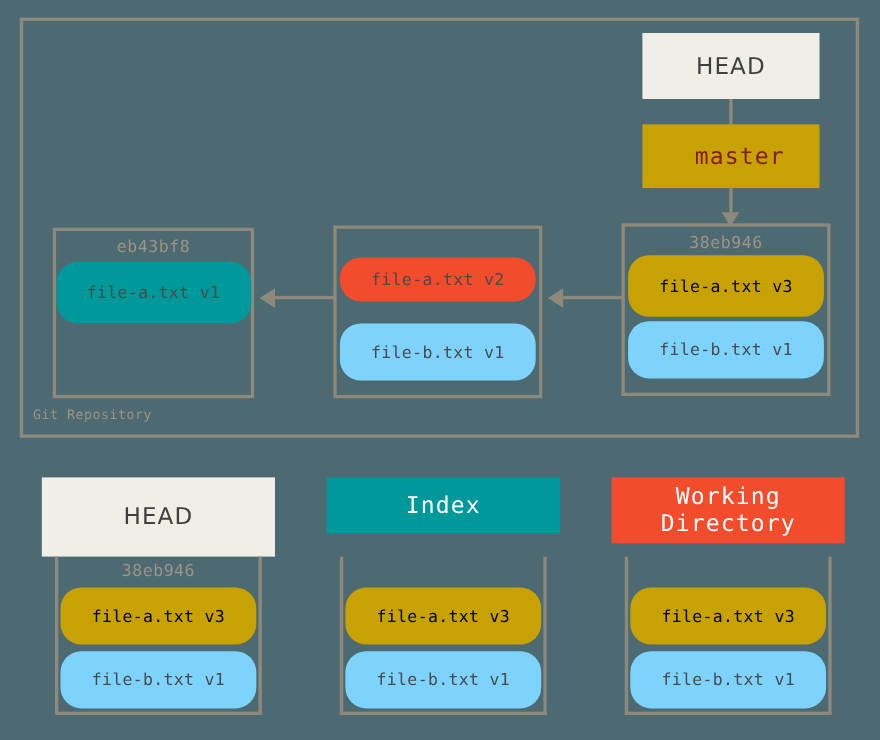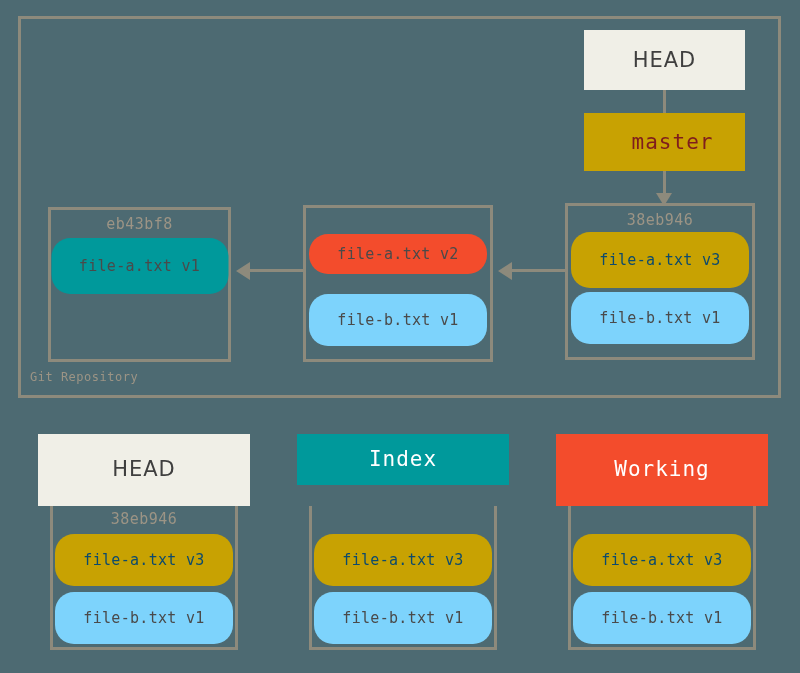--- a/index.html
+++ b/index.html
@@ -103,21 +103,21 @@
     border-radius: 19px;
     display: flex;
     align-items: center;
     justify-content: center;
     font-size: 15px;
     letter-spacing: 0.3px;
     white-space: nowrap;
   }
   .pill.teal   { background: #00999b; color: #4a4a4a; }
   .pill.red    { background: #f34c2c; color: #4a4a4a; }
-  .pill.gold   { background: #c8a202; color: #0c4a6e; }
+  .pill.gold   { background: #c8a202; color: #000000; }
   .pill.cream  { background: #7dd3fc; color: #4a4a4a; }
 
   #commit-1 { left: 48px;  top: 207px; width: 183px; height: 155px; }
   #commit-2 { left: 303px; top: 205px; width: 190px; height: 157px; }
   #commit-3 { left: 565px; top: 203px; width: 190px; height: 157px; }
 
   #commit-1 .pill { width: 177px; height: 56px; top: 28px; }
   #commit-2 .pill.row1 { width: 178px; height: 40px; top: 26px; }
   #commit-2 .pill.row2 { width: 178px; height: 52px; top: 86px; }
   #commit-3 .pill.row1 { width: 178px; height: 56px; top: 26px; }
@@ -187,21 +187,21 @@
   
   #panel-index-header {
     left: 297px; top: 434px; width: 212px; height: 51px;
     background: #00999b;
     color: #ffffff;
   }
   #panel-index-body { left: 309px; top: 506px; width: 188px; height: 144px; }
 
   
   #panel-wd-header {
-    left: 556px; top: 434px; width: 212px; height: 72px;
+    left: 556px; top: 434px; width: 212px; height: 60px;
     background: #f34c2c;
     color: #ffffff;
   }
   #panel-wd-body { left: 568px; top: 506px; width: 188px; height: 144px; }
 </style>
 </head>
 <body>
 
 <div id="repo-frame"></div>
 <div id="repo-label">Git Repository</div>
@@ -242,18 +242,19 @@
 
 <div class="panel-header" id="panel-index-header">Index</div>
 <div class="panel-body" id="panel-index-body">
   <div class="pill gold row1">file-a.txt v3</div>
   <div class="pill cream row2">file-b.txt v1</div>
 </div>
 
 <div class="panel-header" id="panel-wd-header">
   <span>
     <span>Working</span><br>
+    <span>Directory</span>
   </span>
 </div>
 <div class="panel-body" id="panel-wd-body">
   <div class="pill gold row1">file-a.txt v3</div>
   <div class="pill cream row2">file-b.txt v1</div>
 </div>
 
 </body></html>

